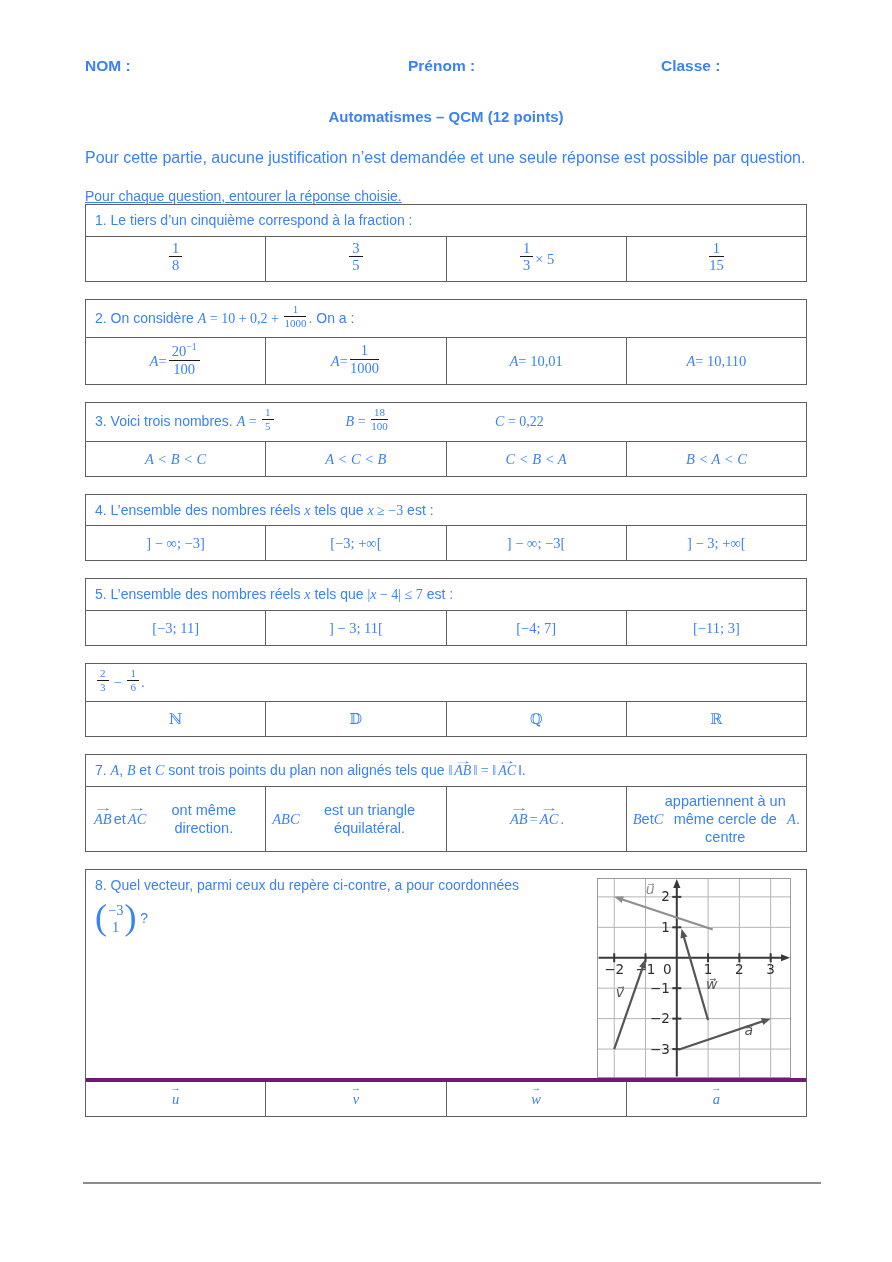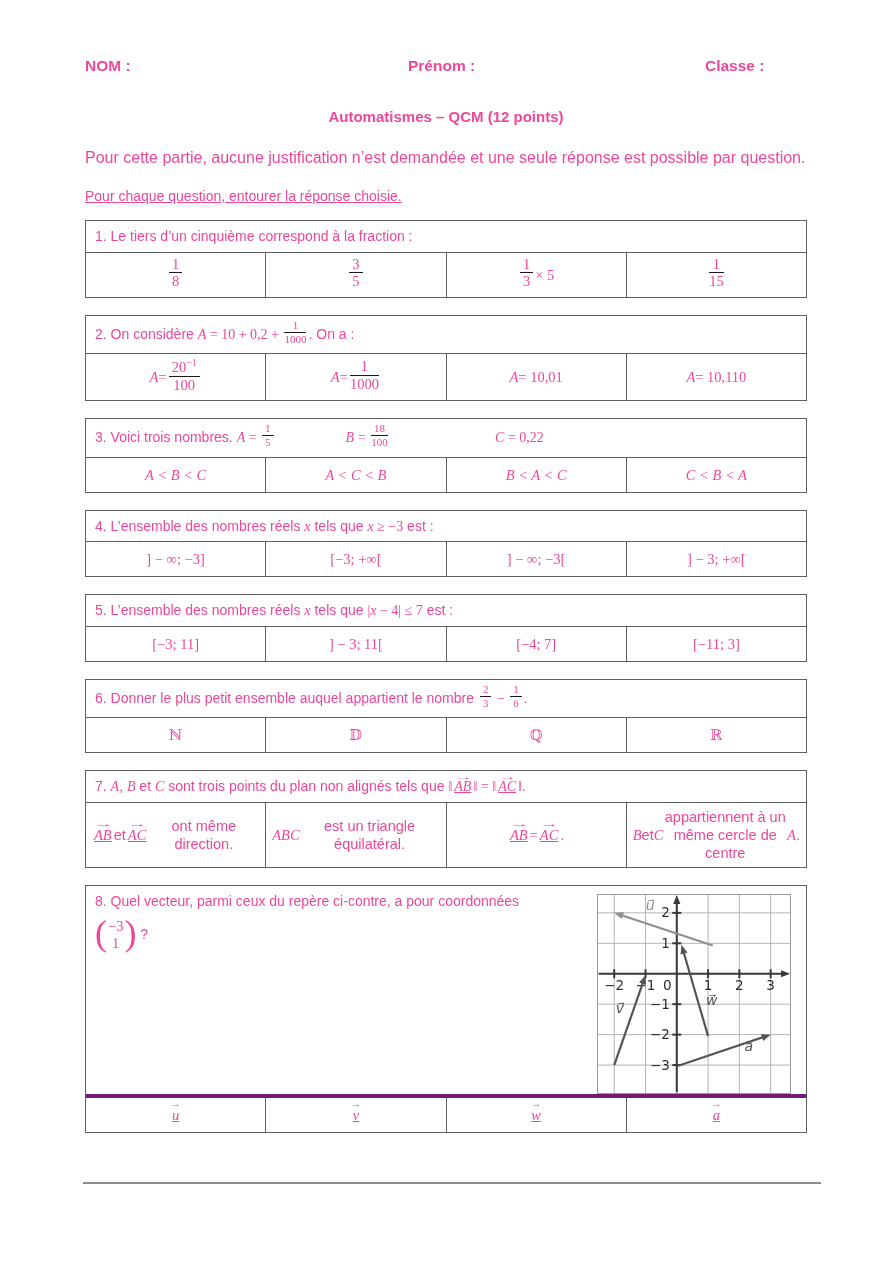--- a/index.html
+++ b/index.html
@@ -1,43 +1,43 @@
 <!DOCTYPE html>
 <html><head>
 <meta charset="utf-8">
 <style>
   html,body{margin:0;padding:0;background:#fff;}
   .page{position:relative;width:892px;height:1260px;background:#ffffff;overflow:hidden;
-        font-family:"Liberation Sans","DejaVu Sans",sans-serif;color:#ec4899;}
+        font-family:"Liberation Sans","DejaVu Sans",sans-serif;color:#3b82f6;}
   .content{position:absolute;left:85px;top:0;width:722px;}
   .hdr{position:relative;height:20px;margin-top:57px;font-weight:bold;font-size:15.5px;}
   .hdr .h1{position:absolute;left:0;}
   .hdr .h2{position:absolute;left:323px;text-align:right;}
-  .hdr .h3{position:absolute;left:620px;}
+  .hdr .h3{position:absolute;left:576px;}
   .title{margin-top:31px;text-align:center;font-weight:bold;font-size:15px;}
   .intro1{margin-top:24px;font-size:16px;}
   .intro2{margin-top:21px;font-size:14px;text-decoration:underline;}
-  .tables{margin-top:16px;}
+  .tables{}
   .qt{border:1px solid #5f5f5f;margin-bottom:17px;font-size:14px;background:#fff;}
   .qrow{border-bottom:1px solid #5f5f5f;padding:6px 9px 5px 9px;line-height:1.4;}
   .arow{display:flex;align-items:stretch;min-height:34px;}
   .acell{flex:1;border-right:1px solid #5f5f5f;display:flex;align-items:center;justify-content:center;
          text-align:center;padding:5px 6px;font-size:14.5px;line-height:1.25;}
   .acell:last-child{border-right:0;}
   
   .mi{font-family:"Liberation Serif","DejaVu Serif",serif;font-style:italic;}
   .mm{font-family:"Liberation Serif","DejaVu Serif",serif;}
   .frac{display:inline-flex;flex-direction:column;vertical-align:middle;text-align:center;
         font-family:"Liberation Serif","DejaVu Serif",serif;line-height:1.15;margin:0 2px;position:relative;top:-2px;}
   .frac .fn{display:block;border-bottom:1px solid #1b1b1b;padding:0 3px;}
   .frac .fd{display:block;}
   .frac .fn sup{font-size:0.68em;}
   .frac.small{font-size:11px;top:-3px;}
   .vec{font-family:"Liberation Serif","DejaVu Serif",serif;font-style:italic;position:relative;
-       display:inline-block;margin:0 2px;text-decoration:underline;}
+       display:inline-block;margin:0 2px;}
   .vec::after{content:"→";position:absolute;left:50%;transform:translateX(-50%);top:-0.78em;
               font-size:0.7em;font-style:normal;}
   .vec.vec2::after{transform:translateX(-50%) scaleX(1.9);}
   .binom{display:inline-flex;align-items:center;font-family:"Liberation Serif","DejaVu Serif",serif;vertical-align:middle;}
   .binom .bp{font-size:36px;font-weight:normal;line-height:0.9;position:relative;top:-2px;}
   .binom .bs{display:inline-flex;flex-direction:column;text-align:center;font-size:14.5px;line-height:1.2;margin:0 1px;}
   .sp{display:inline-block;}
   
   .q8box{position:relative;height:212px;padding:6px 9px;box-sizing:border-box;border-bottom:4px solid #701a75;}
   .q8t1{width:505px;line-height:1.4;}
@@ -139,25 +139,25 @@
               </span><span class="sp" style="width: 105px;"></span><span class="mi">C</span><span class="mm"> = 0,22</span></div>
         </div>
         <div class="arow">
           <div class="acell">
               <span class="mi">A &lt; B &lt; C</span>
             </div>
           <div class="acell">
               <span class="mi">A &lt; C &lt; B</span>
             </div>
           <div class="acell">
+              <span class="mi">C &lt; B &lt; A</span>
+            </div>
+          <div class="acell">
               <span class="mi">B &lt; A &lt; C</span>
             </div>
-          <div class="acell">
-              <span class="mi">C &lt; B &lt; A</span>
-            </div>
         </div>
       </div>
 
       <div class="qt">
         <div class="qrow"><span>4. L’ensemble des nombres réels </span><span class="mi">x</span><span> tels que </span><span class="mi">x</span><span class="mm"> ≥ −3</span><span> est :</span></div>
         <div class="arow">
           <div class="acell">
               <span class="mm">] − ∞; −3]</span>
             </div>
           <div class="acell">
@@ -184,21 +184,21 @@
           <div class="acell">
               <span class="mm">[−4; 7]</span>
             </div>
           <div class="acell">
               <span class="mm">[−11; 3]</span>
             </div>
         </div>
       </div>
 
       <div class="qt">
-        <div class="qrow"><span>6. Donner le plus petit ensemble auquel appartient le nombre </span><span class="frac small">
+        <div class="qrow"><span class="frac small">
               <span class="fn">2</span>
               <span class="fd">3</span>
             </span><span class="mm"> − </span><span class="frac small">
               <span class="fn">1</span>
               <span class="fd">6</span>
             </span><span>.</span></div>
         <div class="arow">
           <div class="acell">
               <span class="mm">ℕ</span>
             </div>

